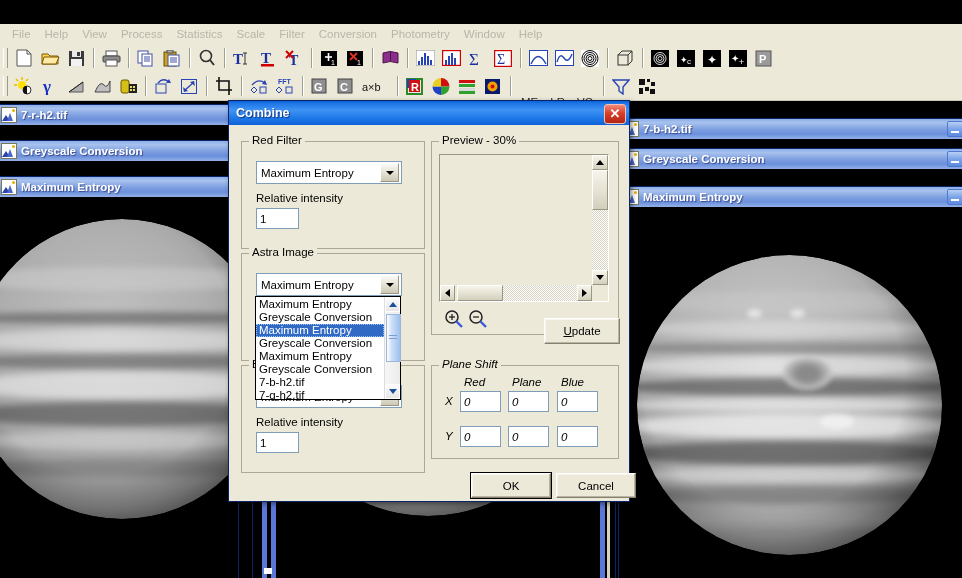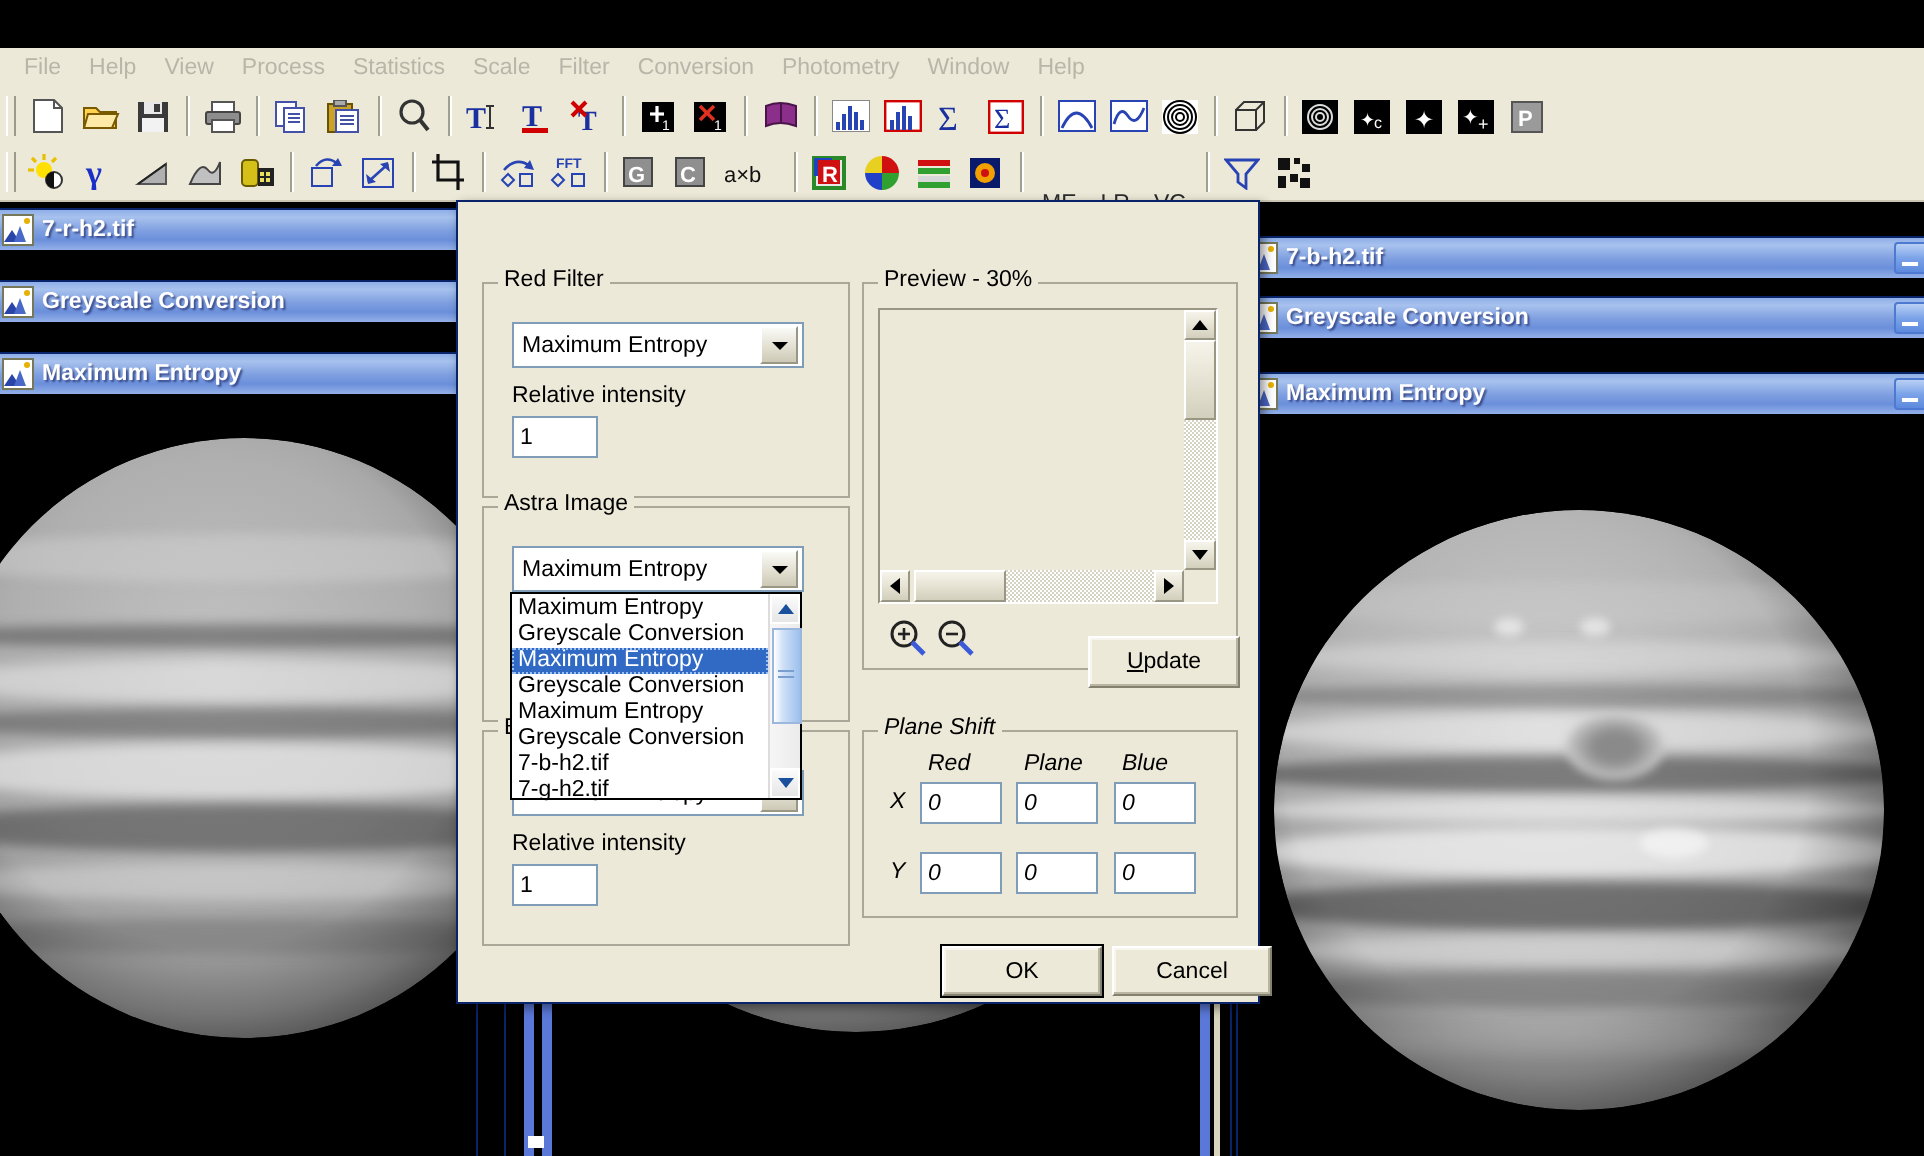--- a/index.html
+++ b/index.html
@@ -751,20 +751,26 @@
             <rect x="13" y="4" width="4" height="4"></rect>
             <rect x="1" y="10" width="4" height="6"></rect>
             <rect x="7" y="9" width="4" height="4"></rect>
             <rect x="12" y="11" width="5" height="5"></rect>
           </g>
         </svg>
     </span>
   </div>
 
   <div class="dlg" style="left:228px;top:100px;width:400px;height:400px;">
+    <div class="dlg-bar">
+      <span class="dlg-title">Combine</span>
+      <span class="dlg-close">
+        <span>✕</span>
+      </span>
+    </div>
 
     <div class="dlg-body">
 
       <div class="group" style="left:12px;top:16px;width:182px;height:106px;">
         <span class="glegend">Red Filter</span>
         <div class="combo" style="left:14px;top:19px;width:144px;">
           <span class="ctext">Maximum Entropy</span>
           <span class="cbtn">
               <i class="arrow"></i>
             </span>

